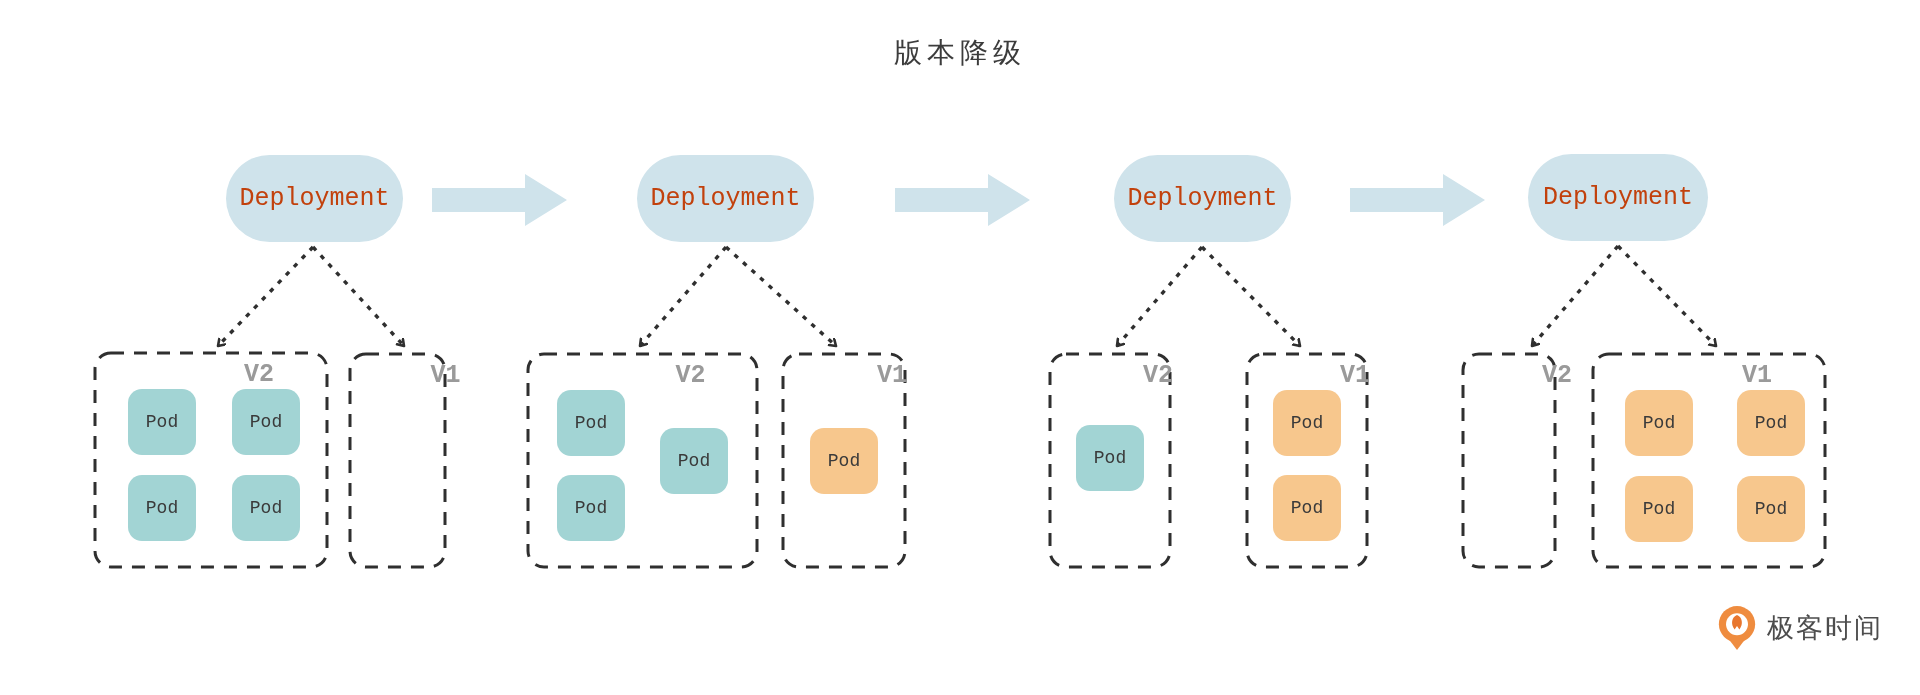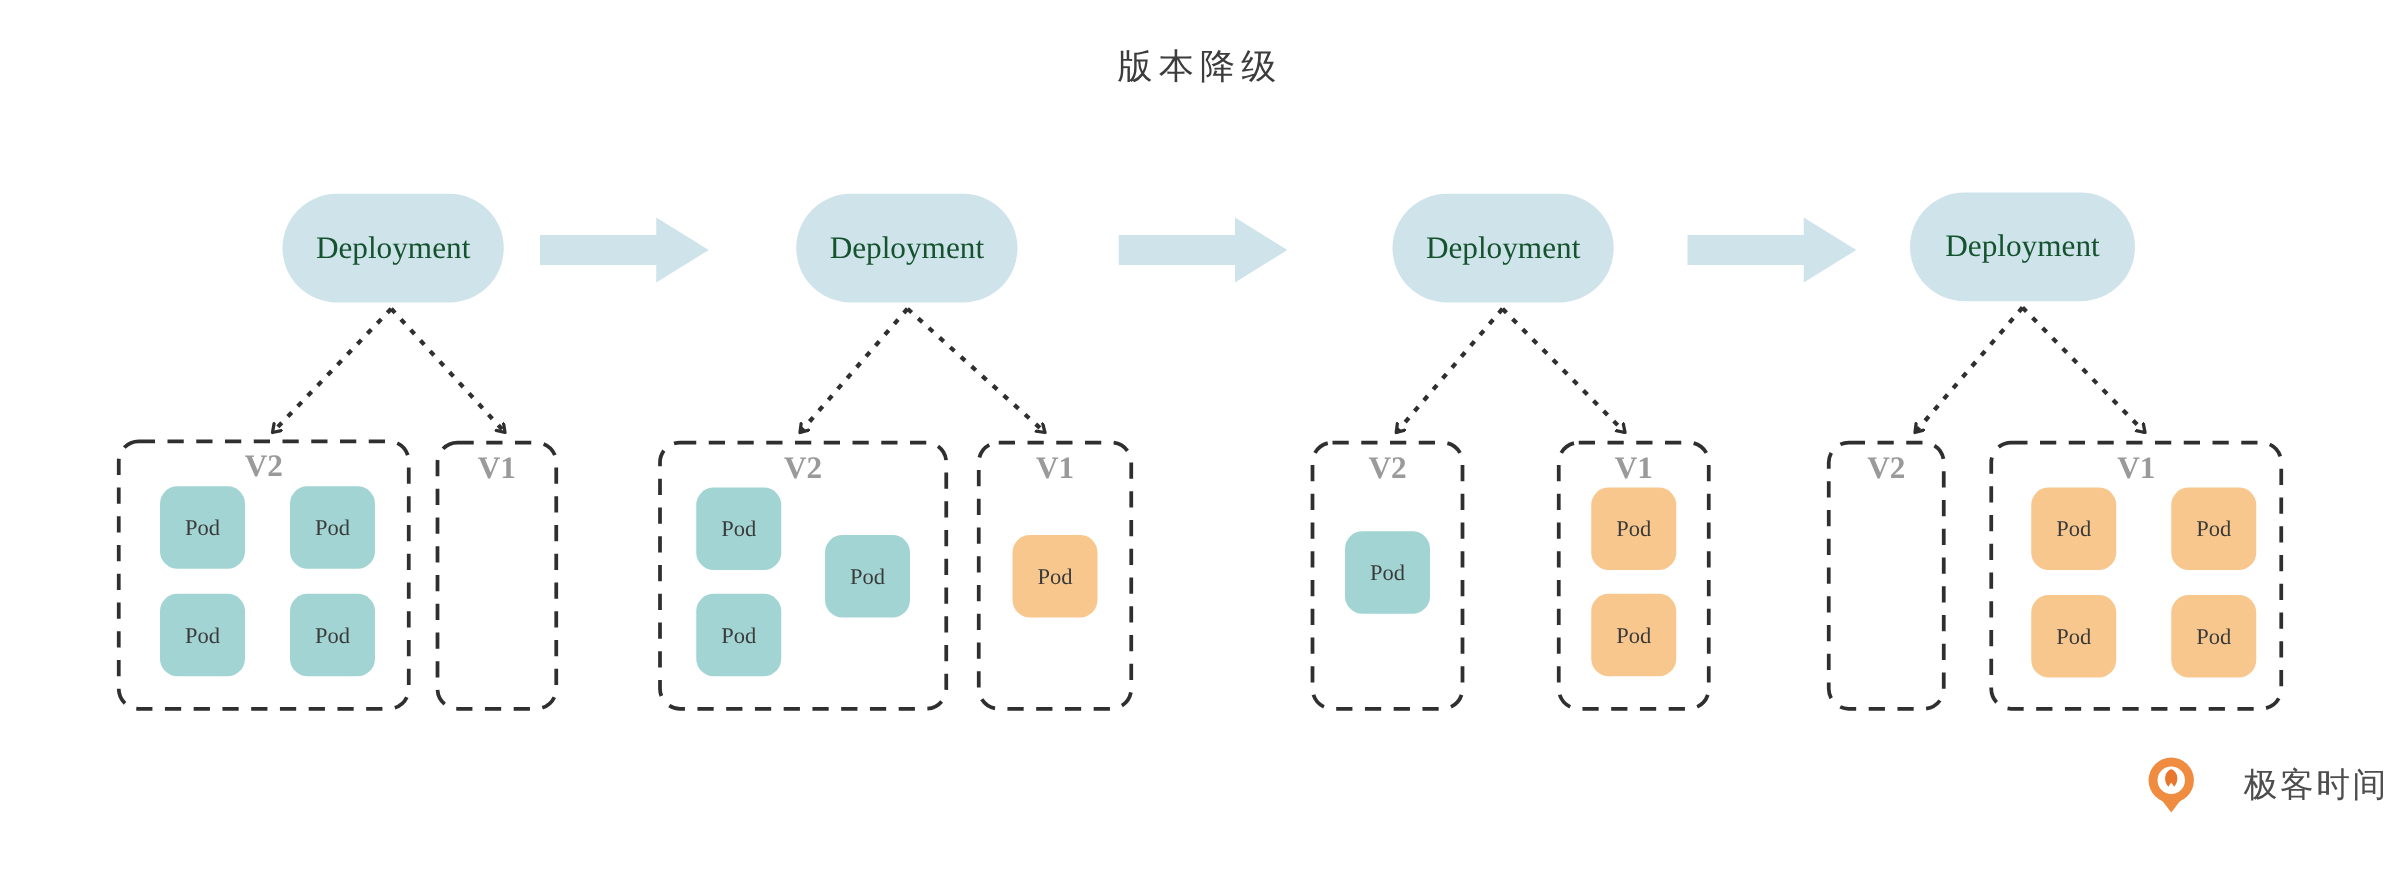--- a/index.html
+++ b/index.html
@@ -1,55 +1,56 @@
 <!DOCTYPE html>
 <html><head>
 <meta charset="utf-8">
 <style>
   html,body{margin:0;padding:0;background:#ffffff;}
   .canvas{
     position:relative;
     width:1920px;height:695px;
     background:#ffffff;
-    font-family:Liberation Serif, serif;
+    font-family:Liberation Mono, monospace;
     overflow:hidden;
   }
   .title{
     position:absolute;top:34px;left:0;width:1920px;
     text-align:center;
     font-size:28px;letter-spacing:5px;
     color:#3c3c3c;
   }
   #overlay{position:absolute;left:0;top:0;z-index:1;}
   .pill{
     position:absolute;z-index:2;
     background:#cfe3eb;
     border-radius:44px;
     display:flex;align-items:center;justify-content:center;
-    font-size:25px;color:#14532d;
+    font-size:25px;color:#c2410c;
   }
   .vlabel{
     position:absolute;z-index:2;
     text-align:center;
     font-size:25px;font-weight:600;
     color:#9a9a9a;
+    margin-left:48px;
   }
   .pod{
     position:absolute;z-index:2;
     width:68px;height:66px;
     border-radius:14px;
     display:flex;align-items:center;justify-content:center;
     font-size:18px;color:#3a3a3a;
   }
   .footer{
     position:absolute;left:1716px;top:604px;z-index:2;
     display:flex;align-items:center;gap:9px;
   }
   .brand-text{
-    font-size:27px;color:#4d4d4d;letter-spacing:2px;margin-left:28px;
+    font-size:27px;color:#4d4d4d;letter-spacing:2px;
   }
 </style>
 </head>
 <body>
 
 <div class="canvas">
 
   <div class="title">版本降级</div>
 
   <svg id="overlay" width="1920" height="695" viewBox="0 0 1920 695">

